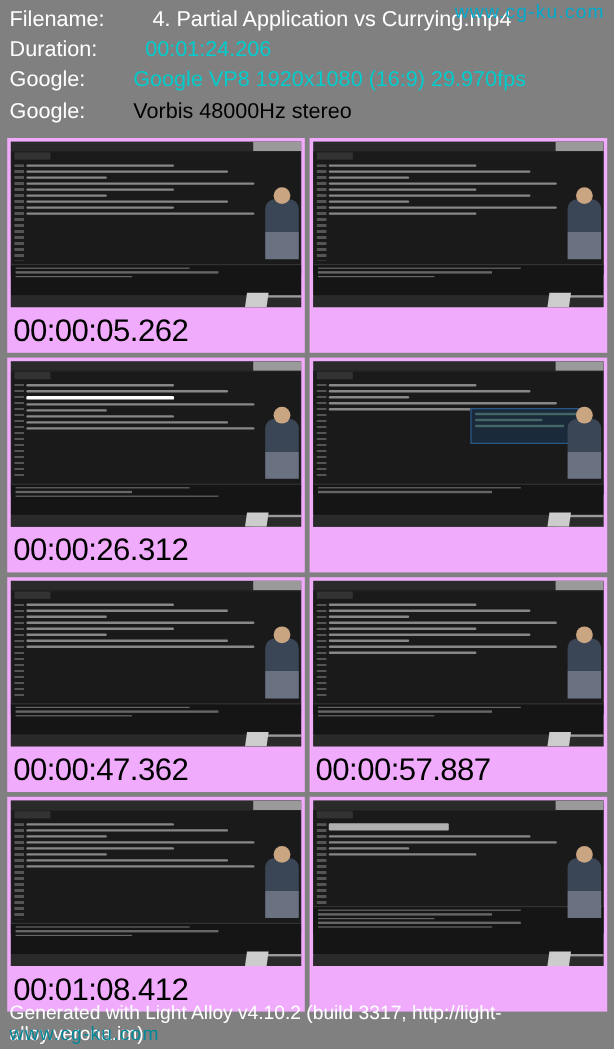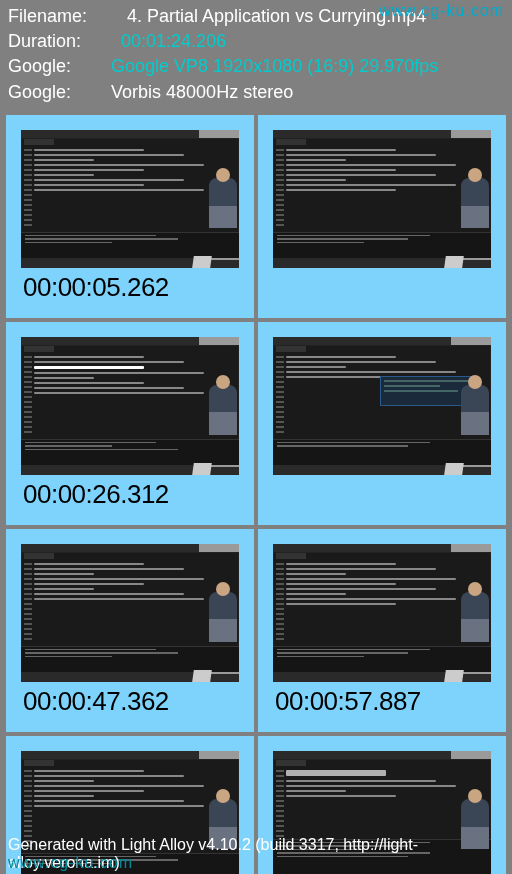--- a/index.html
+++ b/index.html
@@ -14,40 +14,40 @@
     }
     .header {
       padding: 4px 8px;
       font-size: 18px;
       line-height: 1.4;
     }
     .header-row { display: flex; gap: 36px; }
     .header-label { color: #fff; }
     .header-value { color: #ffffff; margin-left: 4px; }
     .header-value.teal { color: #00cccc; }
-    .header-value.orange { color: #ffffff; }
+    .header-value.orange { color: #000000; }
     .watermark-top {
       position: absolute;
       top: 2px;
       right: 8px;
       color: #00aacc;
       font-size: 16px;
       letter-spacing: 1px;
       font-weight: 300;
     }
     .grid {
       display: grid;
       grid-template-columns: 1fr 1fr;
       gap: 4px;
       padding: 4px 6px;
       margin-top: 2px;
     }
     .thumb {
-      background: #7dd3fc;
-      padding: 15px;
+      background: #f0abfc;
+      padding: 3px;
     }
     .thumb-img {
       width: 100%;
       height: 138px;
       background: #2a2a2a;
       position: relative;
       overflow: hidden;
     }
     .editor-area {
       position: absolute;
@@ -432,20 +432,21 @@
           <div class="term-line w60"></div>
           <div class="term-line w70"></div>
           <div class="term-line w40"></div>
         </div>
       <div class="statusbar"></div>
       <div class="presenter-laptop"></div>
         <div class="presenter">
           <div class="presenter-head"></div>
         </div>
     </div>
+    <div class="timestamp">00:01:08.412</div>
   </div>
 
   <div class="thumb">
     <div class="thumb-img">
       <div class="backdrop"></div>
       <div class="editor-area">
         <div class="editor-tab"></div>
         <div class="gutter"></div>
         <div class="url-hl"></div>
         <div class="editor-lines" style="top:20px">

